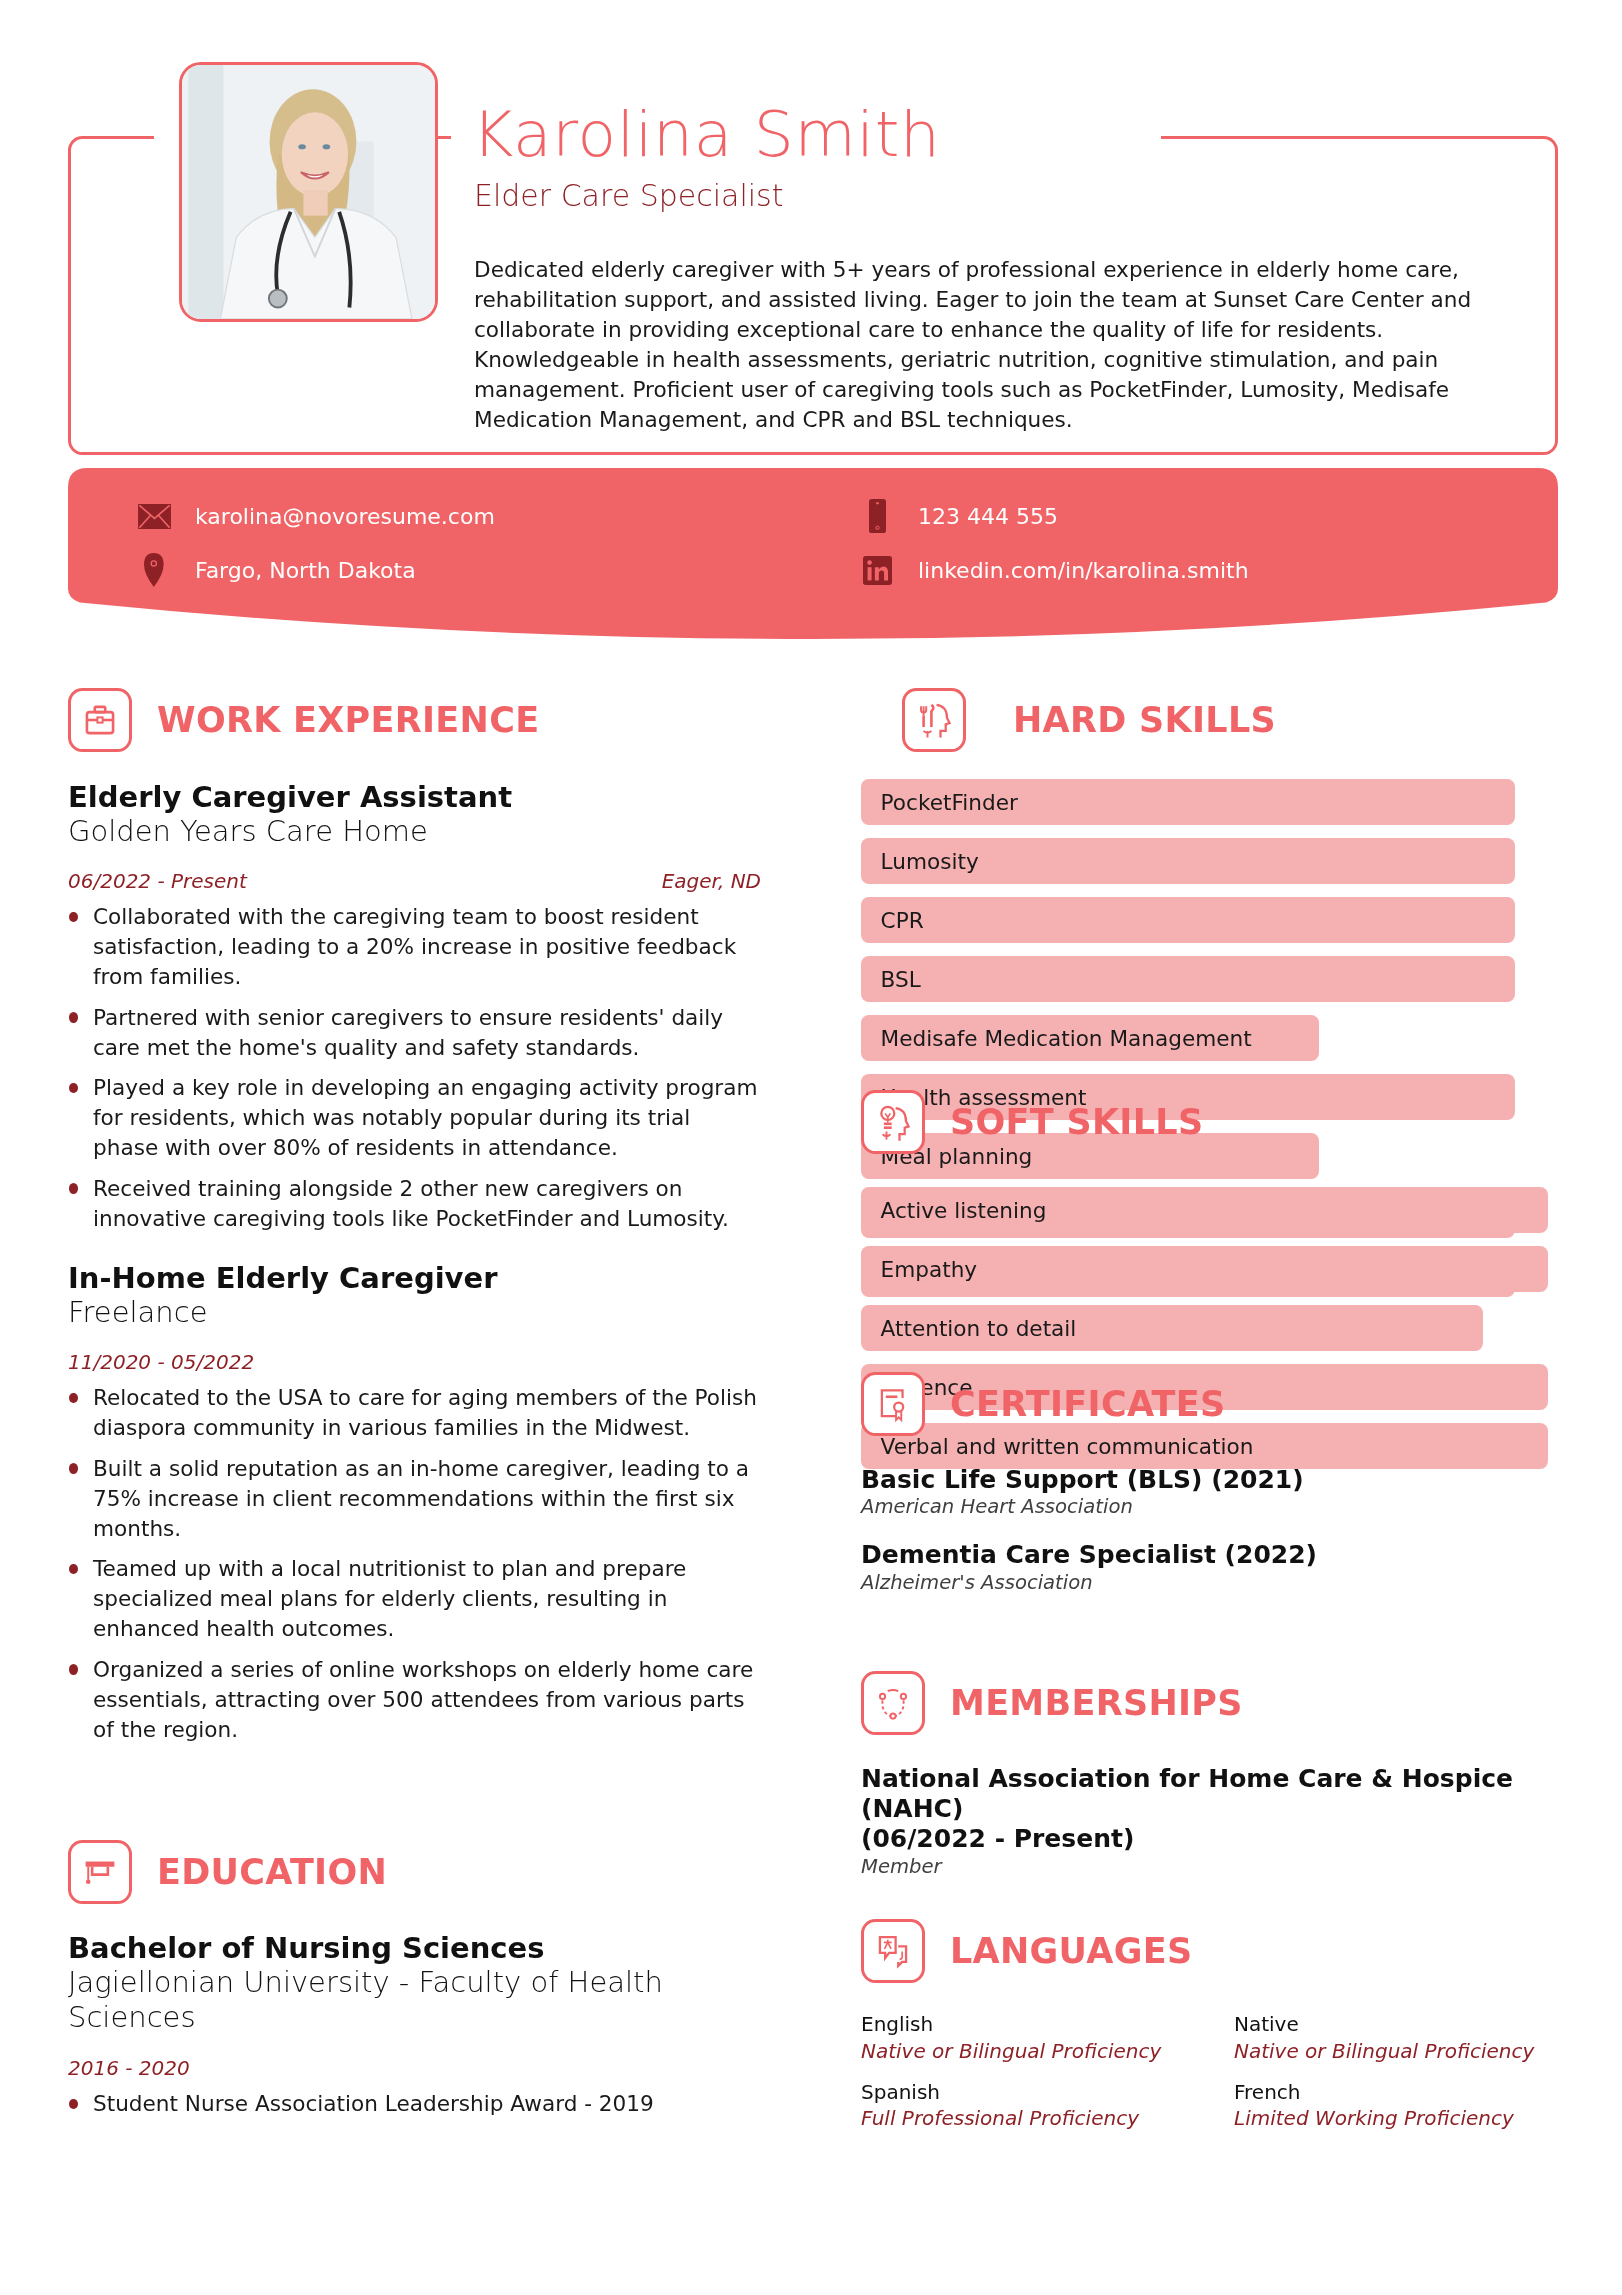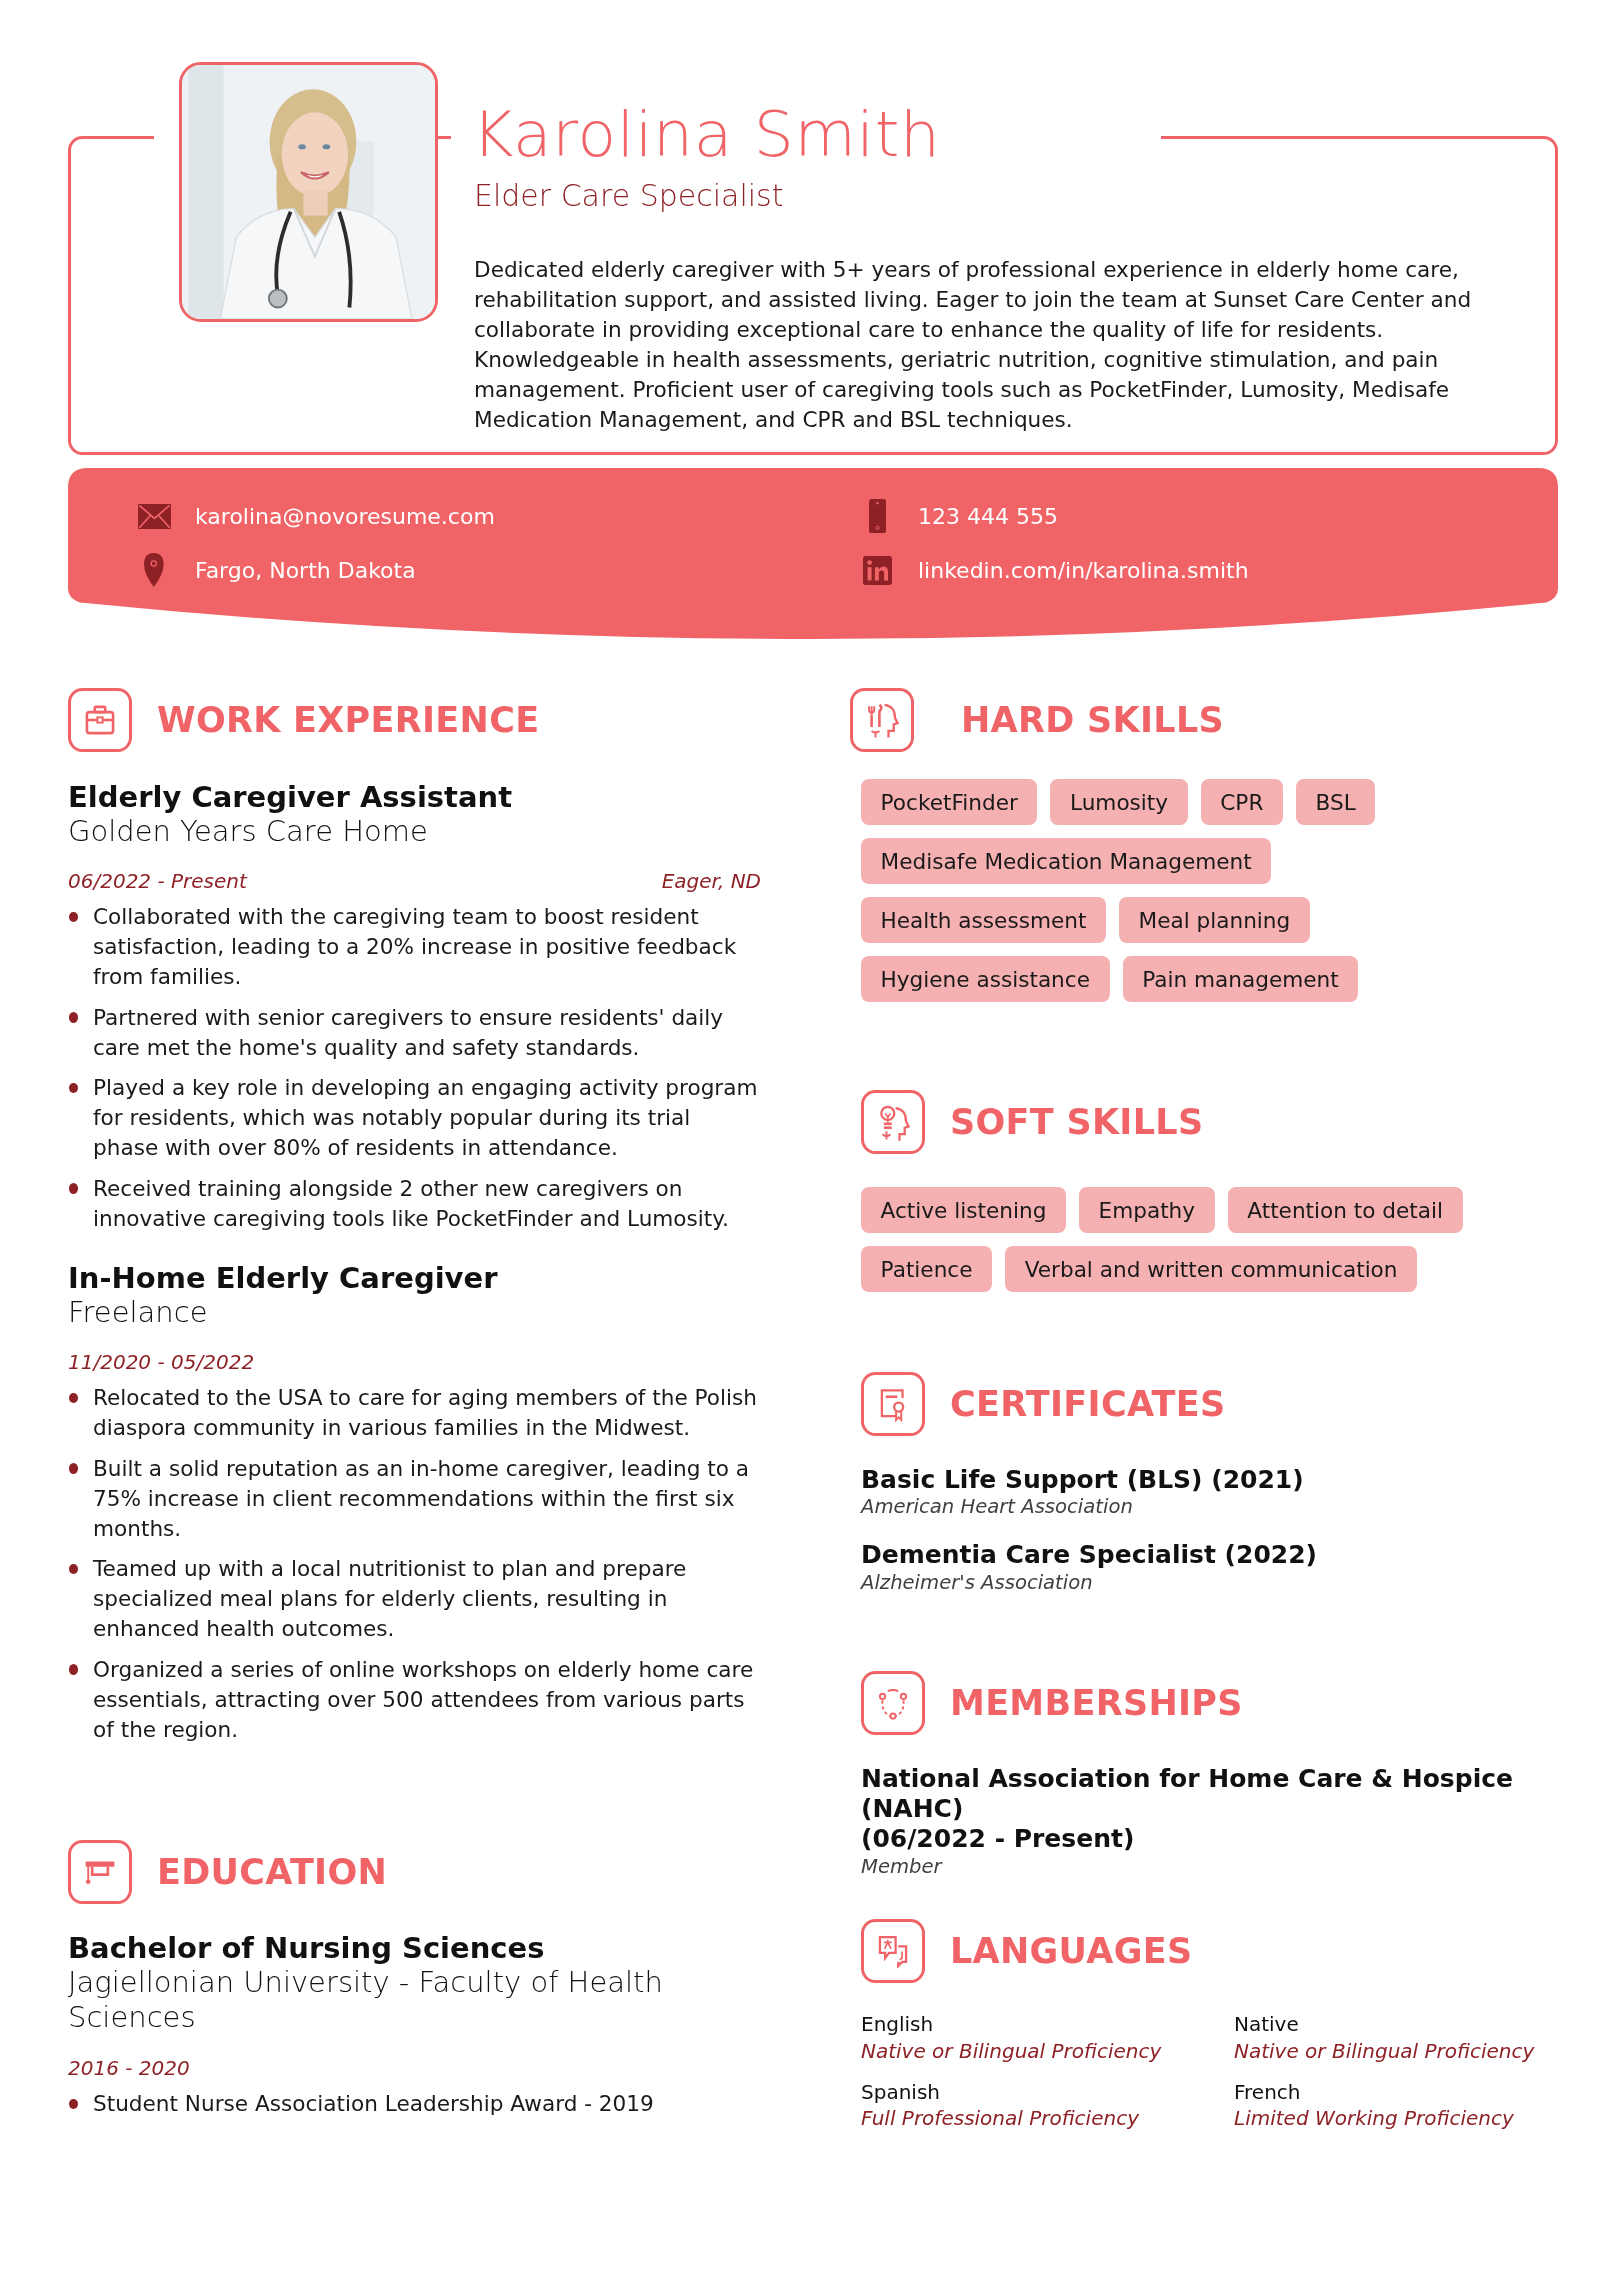--- a/index.html
+++ b/index.html
@@ -62,21 +62,21 @@
   .job-meta { display: flex; justify-content: space-between; font-size: 20px; font-style: italic; color: #8E2126; margin-top: 21px; }
   .bullets { list-style: none; margin-top: 9.2px; }
   .bullets li { position: relative; padding-left: 25px; font-size: 21.6px; line-height: 30px; margin-bottom: 10.5px; }
   .bullets li::before {
     content: ""; position: absolute; left: 1.3px; top: 9.8px; width: 9.2px; height: 10.5px;
     border-radius: 50%; background: #8E2126;
   }
 
   
   .right-col { position: absolute; left: 861px; width: 700px; }
-  .chips { display: flex; flex-wrap: wrap; gap: 13px 13px; }
+  .chips { display: flex; flex-wrap: wrap; gap: 13px 30px; flex-direction: column; }
   .chip {
     background: #F5B0B2; border-radius: 7.9px; padding: 0 19.6px; height: 46px;
     display: flex; align-items: center; font-size: 21.6px; color: #1a1a1a;
   }
   .cert-name { font-size: 25px; color: #111; font-weight: 700; }
   .cert-org { font-size: 19.6px; font-style: italic; color: #404040; margin-top: 1.3px; }
   .lang-grid { display: grid; grid-template-columns: 373px 327px; row-gap: 17px; }
   .lang-name { font-size: 20px; color: #111; }
   .lang-level { font-size: 20px; font-style: italic; color: #8E2126; margin-top: 2.6px; }
 </style>
@@ -225,21 +225,21 @@
   <div class="job-title">Bachelor of Nursing Sciences</div>
   <div class="job-company" style="line-height:35px;">Jagiellonian University - Faculty of Health Sciences</div>
   <div class="job-meta">
     <span>2016 - 2020</span>
   </div>
   <ul class="bullets">
     <li>Student Nurse Association Leadership Award - 2019</li>
   </ul>
 </div>
 
-<div class="section-head" style="left:850px; top:688px;gap:47px;">
+<div class="section-head" style="left:902px; top:688px;gap:47px;">
   <div class="section-icon">
     <svg width="34" height="39" viewBox="0 0 52 60">
         <path d="M30 6 Q46 8 46 26 L50 34 L44 36 L44 46 L36 46 L36 56" fill="none" stroke="#F06467" stroke-width="3.5"></path>
         <path d="M10 8 L10 22 M6 8 L6 14 Q6 18 10 18 Q14 18 14 14 L14 8" fill="none" stroke="#F06467" stroke-width="3"></path>
         <path d="M10 22 L10 40" stroke="#F06467" stroke-width="4"></path>
         <path d="M22 6 Q28 10 22 16 L22 40" fill="none" stroke="#F06467" stroke-width="4"></path>
         <path d="M16 46 L16 56 M10 46 Q16 52 22 46" fill="none" stroke="#F06467" stroke-width="3"></path>
       </svg>
   </div>
   <div class="section-title">HARD SKILLS</div>

